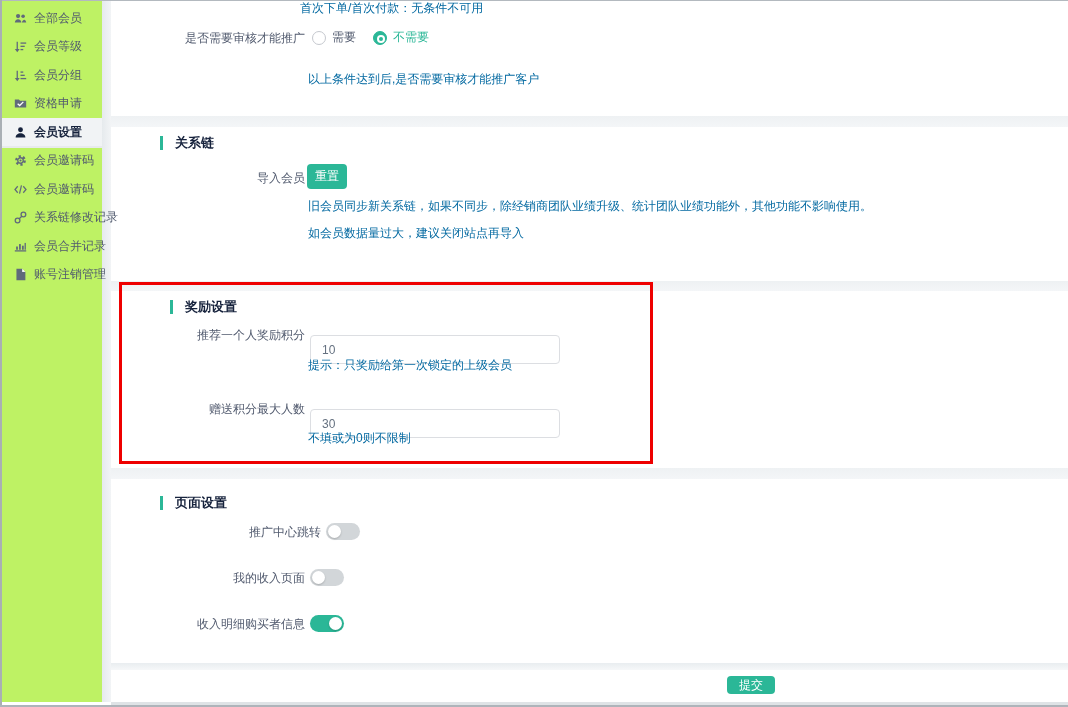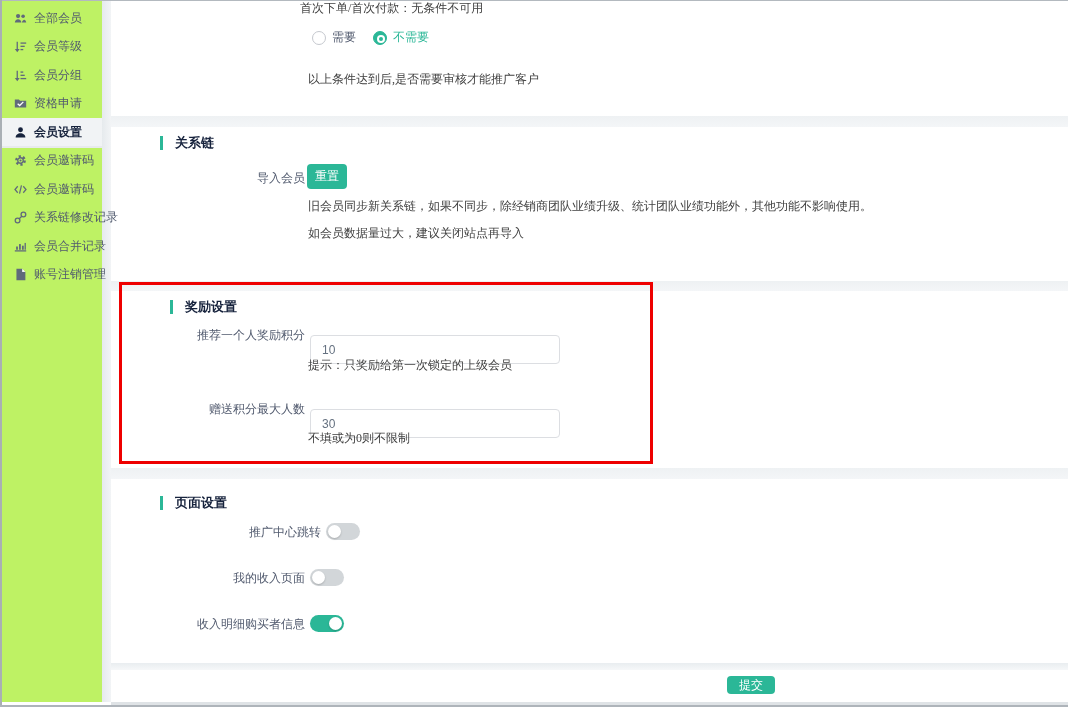--- a/index.html
+++ b/index.html
@@ -42,21 +42,21 @@
   .sec2 { top:127px; height:154px; }
   .sec3 { top:291px; height:177px; }
   .sec4 { top:479px; height:184px; }
   .footer-bar { position:absolute; left:0; top:670px; width:957px; height:32px; background:#fff; }
 
   .sec-title { position:absolute; display:flex; align-items:center;padding-left:44px; }
   .sec-title .bar { width:3px; height:14px; background:var(--green); margin-right:12px; }
   .sec-title .txt { font-size:13px; font-weight:bold; color:#17233d; }
 
   .form-label { position:absolute; left:0; width:194px; text-align:right; color:#515a6e; line-height:17px; white-space:nowrap; }
-  .hint { position:absolute; left:197px; color:#404040; line-height:14px; white-space:nowrap;font-family:Liberation Serif, serif; }
+  .hint { position:absolute; left:197px; color:#0369a1; line-height:14px; white-space:nowrap; }
 
   
   .radio-group { position:absolute; left:201px; top:29px; display:flex; align-items:center; }
   .radio-opt { display:flex; align-items:center; margin-right:17px; cursor:pointer; }
   .radio-circle { width:14px; height:14px; border-radius:50%; border:1px solid #c5c8ce; background:#fff; margin-right:6px; position:relative; }
   .radio-opt.selected .radio-circle { background:var(--green); border-color:var(--green); }
   .radio-opt.selected .radio-circle::before { content:""; position:absolute; left:3px; top:3px; width:8px; height:8px; border-radius:50%; background:#fff; }
   .radio-opt.selected .radio-circle::after  { content:""; position:absolute; left:5px; top:5px; width:4px; height:4px; border-radius:50%; background:var(--green); }
   .radio-opt.selected .radio-text { color:var(--green); }
 
@@ -195,20 +195,21 @@
         <span class="side-label">账号注销管理</span>
       </div>
     </div>
 </div>
 <div class="gutter"></div>
 
 <div class="content">
 
   <div class="section sec1">
     <div class="hint" style="left:189px; top:1px;">首次下单/首次付款：无条件不可用</div>
+    <div class="form-label" style="top:30px;">是否需要审核才能推广</div>
     <div class="radio-group">
 
     <div class="radio-opt">
           <span class="radio-circle"></span>
           <span class="radio-text">需要</span>
         </div>
         <div class="radio-opt selected">
           <span class="radio-circle"></span>
           <span class="radio-text">不需要</span>
         </div>

